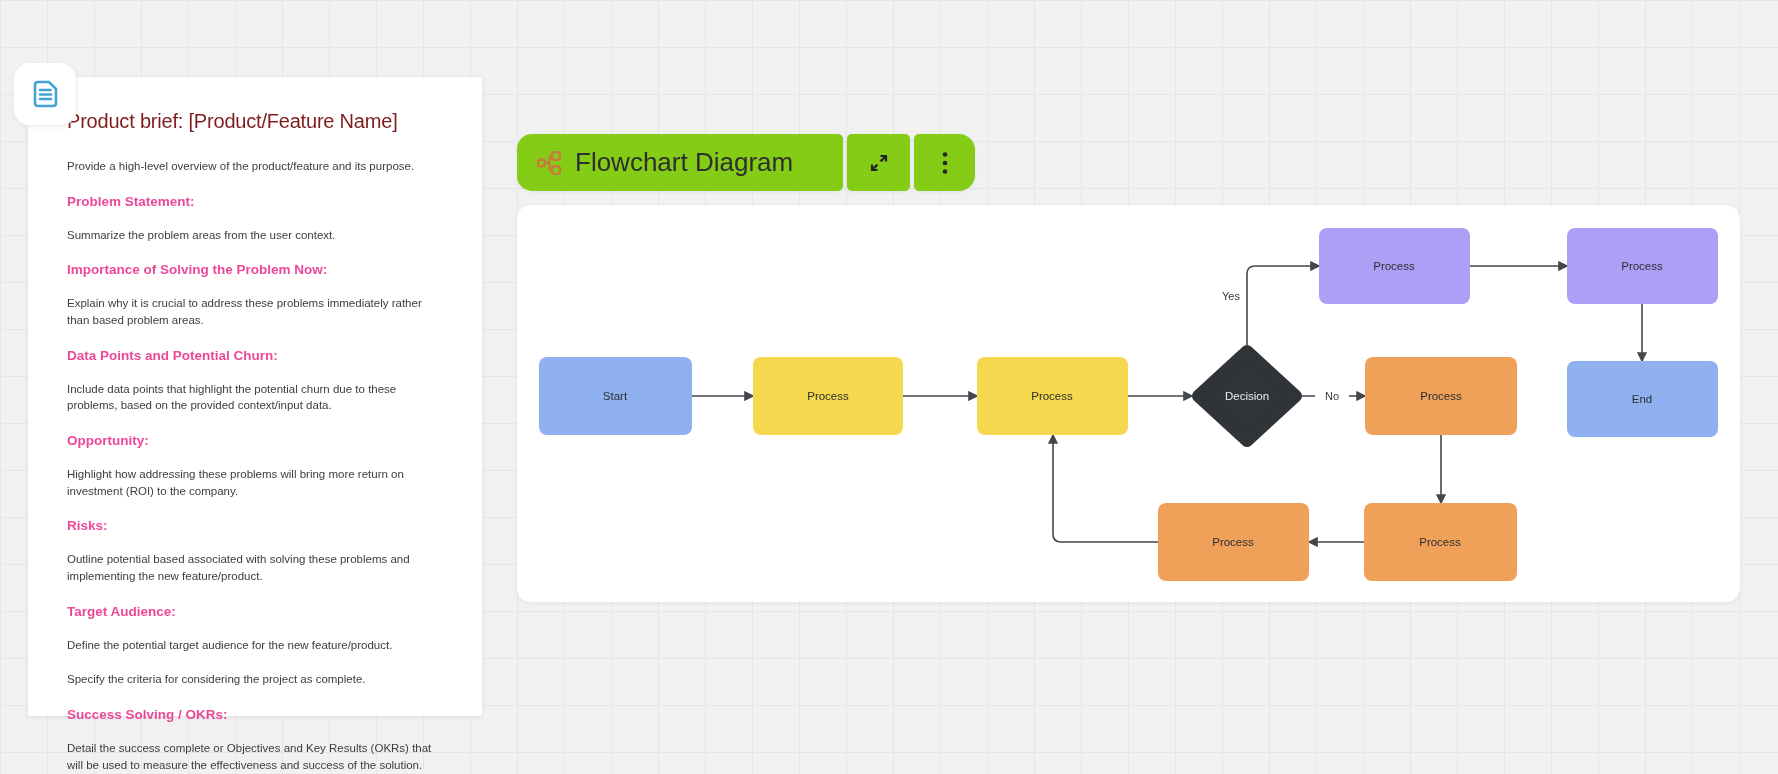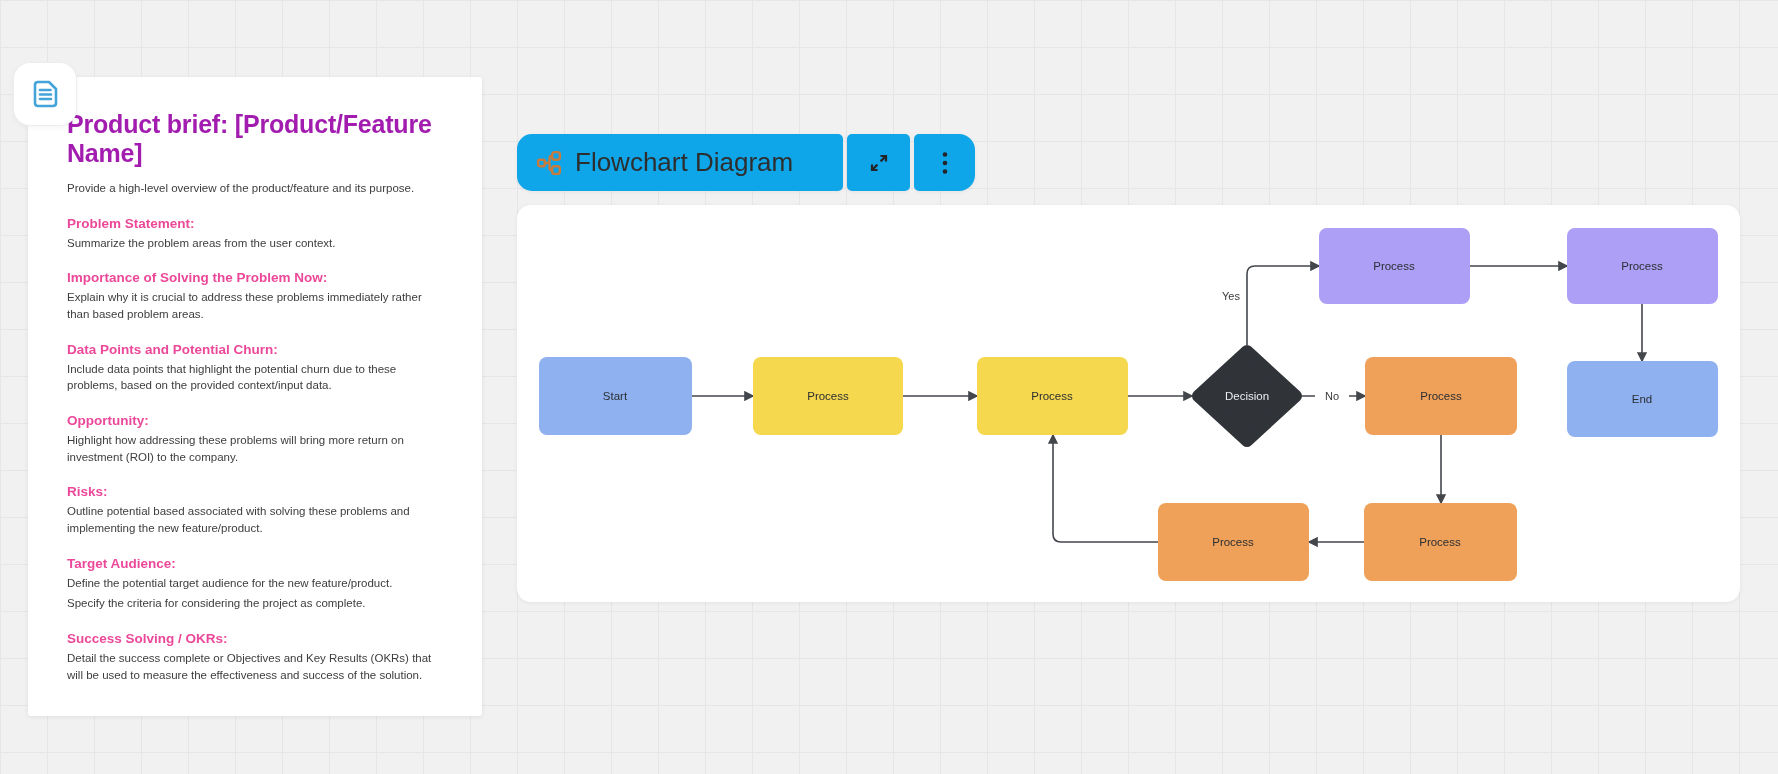--- a/index.html
+++ b/index.html
@@ -25,32 +25,32 @@
   }
 
   
   .doc-card{
     left:28px; top:77px; width:454px; height:639px;
     background:#fff; border-radius:3px;
     box-shadow:0 1px 5px rgba(0,0,0,.08);
     padding:33px 42px 0 39px;
     z-index:2;
   }
-  .doc-title{ font-size:25px; font-weight:bold; color:#a21caf; letter-spacing:-.2px; }
-  .doc-intro{ margin-top:12px; font-size:11.5px; color:#3d3d3d; line-height:1.45; }
+  .doc-title{ font-size:20px; font-weight:normal; color:#7f1d1d; letter-spacing:-.2px; }
+  .doc-intro{ margin-top:25px; font-size:11.5px; color:#3d3d3d; line-height:1.45; }
   .sec-h{ margin-top:19px; font-size:13.5px; font-weight:bold; color:#ec4899; }
-  .sec-b{ margin-top:4px; font-size:11.5px; color:#3d3d3d; line-height:1.45; }
+  .sec-b{ margin-top:18px; font-size:11.5px; color:#3d3d3d; line-height:1.45; }
 
   
   .widget-bar{
     left:517px; top:127px; height:64px;
     display:flex; gap:4px; z-index:2;
   }
   .seg{
-    background:#0ea5e9; box-shadow:0 1px 4px rgba(0,0,0,.06);
+    background:#84cc16; box-shadow:0 1px 4px rgba(0,0,0,.06);
     display:flex; align-items:center; justify-content:center;margin-top:7px;
   }
   .seg-title{
     width:326px; border-radius:15px 5px 5px 15px;
     justify-content:flex-start; padding-left:19px; gap:13px;
   }
   .seg-title .wtitle{ font-size:26px; color:#2e2e2e; white-space:nowrap; }
   .seg-btn{ width:63px; border-radius:5px; cursor:pointer; }
   .seg-menu{ width:61px; border-radius:5px 16px 16px 5px; }
 

